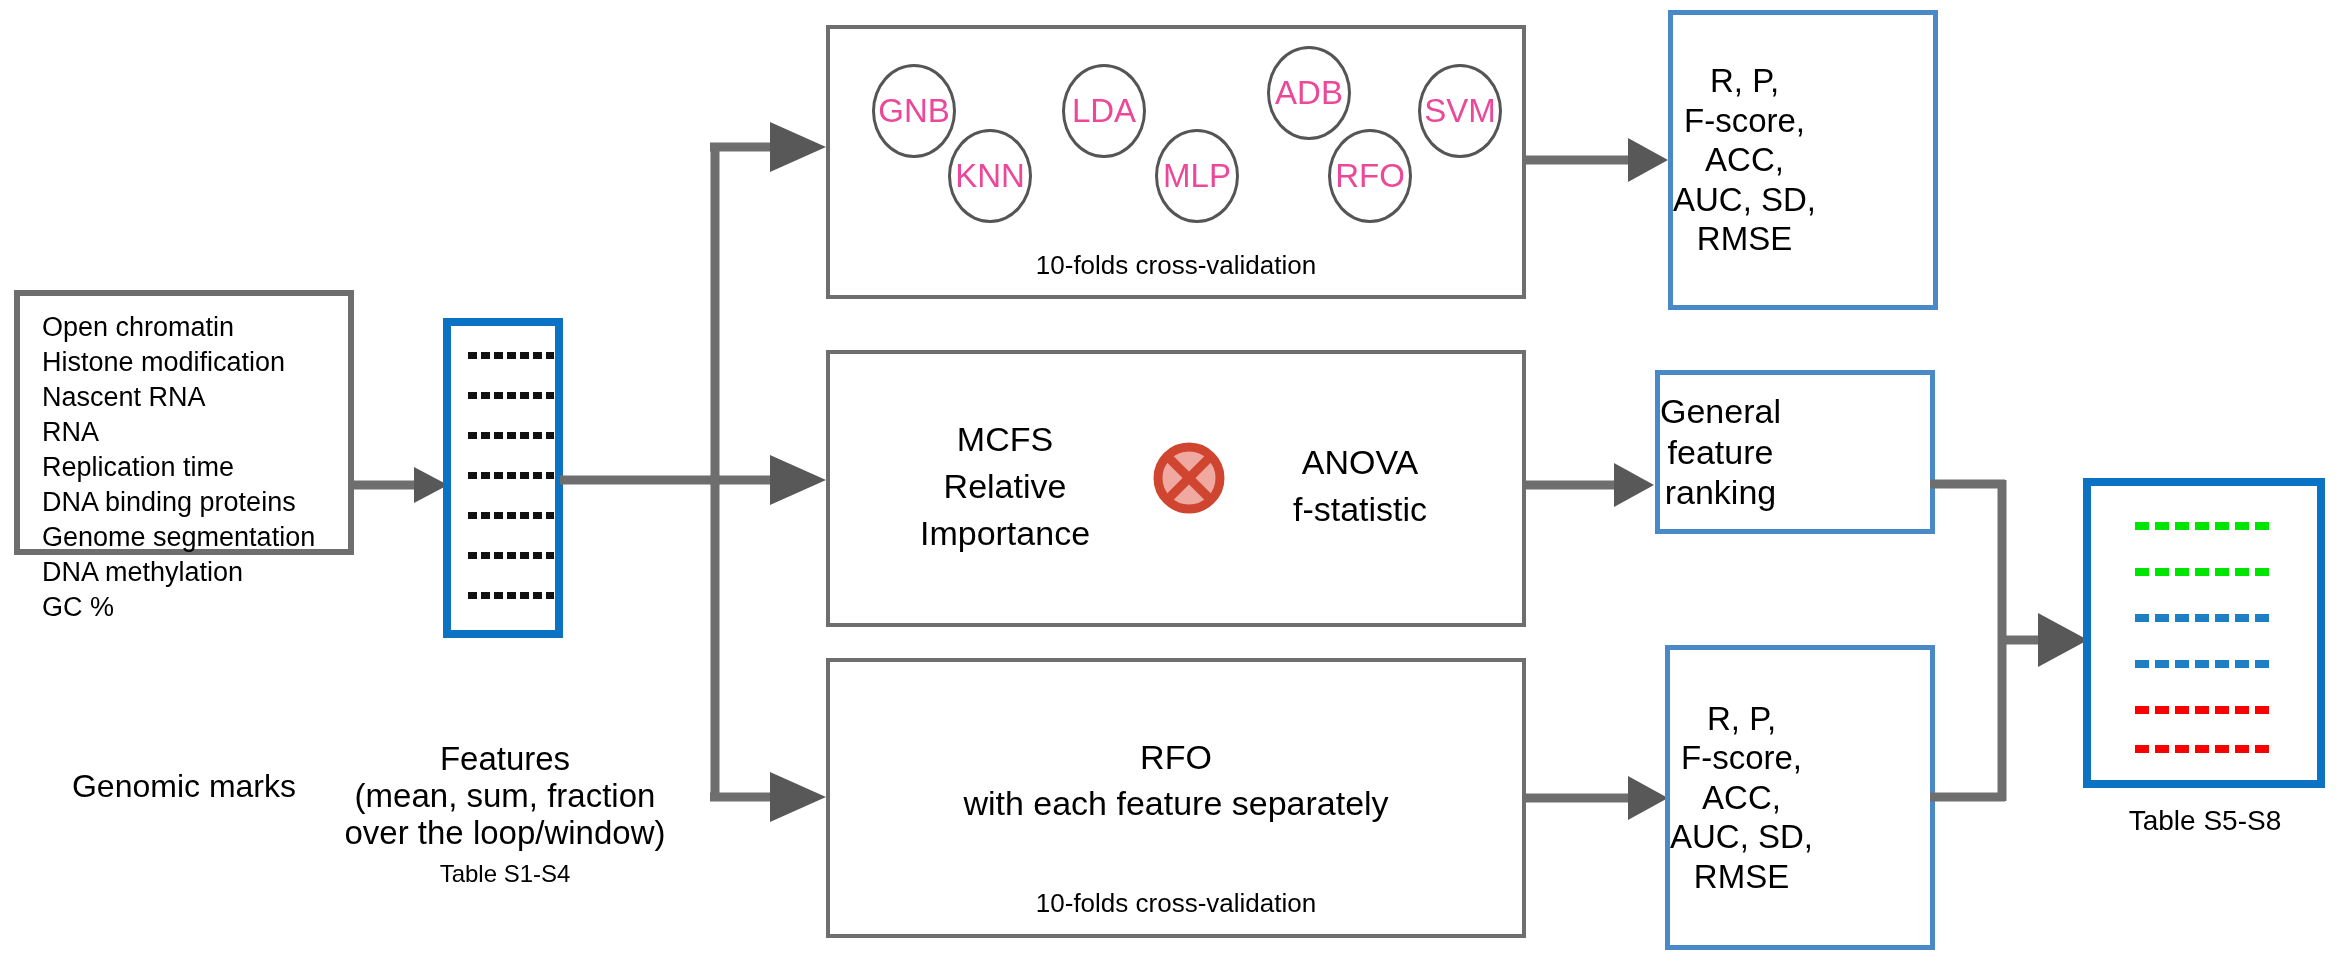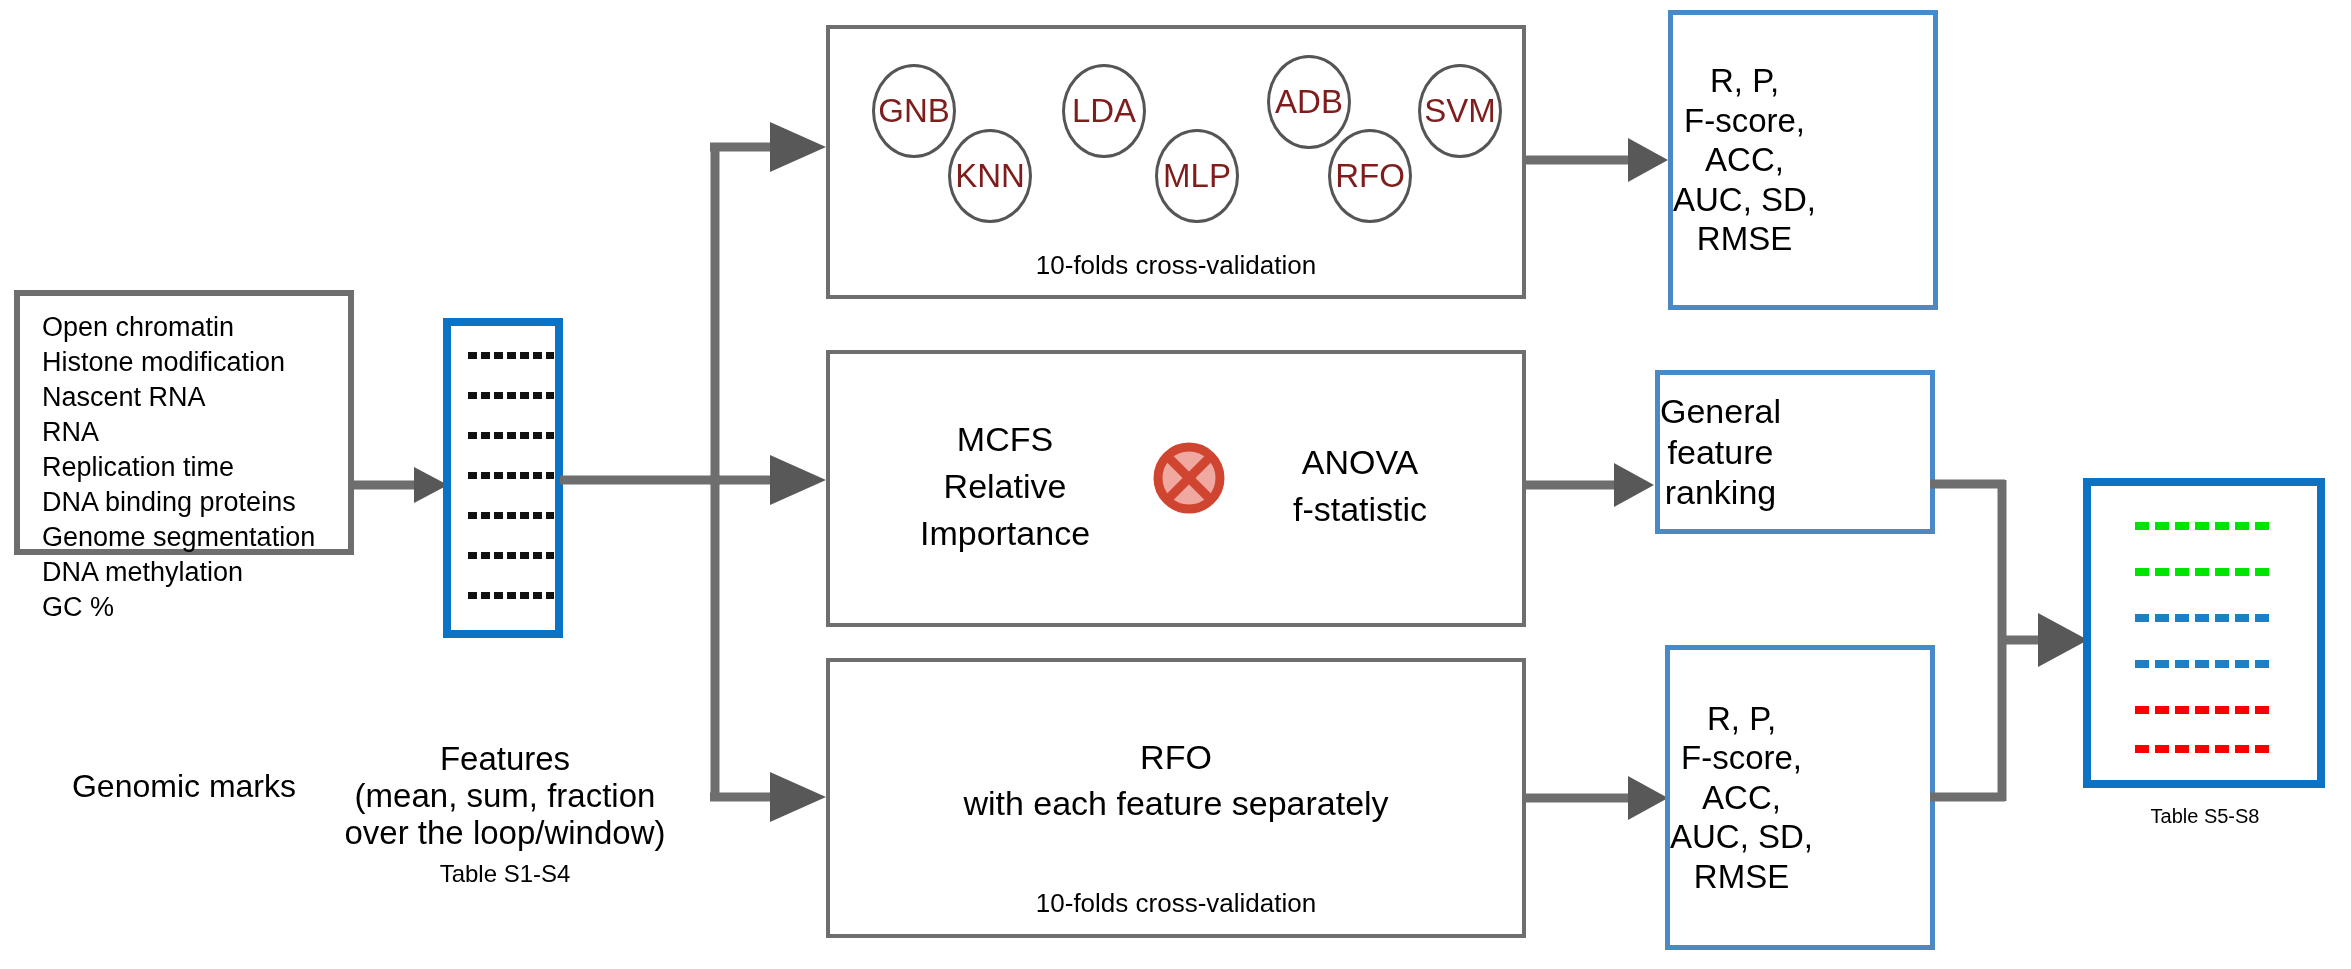--- a/index.html
+++ b/index.html
@@ -96,21 +96,21 @@
   .clf-circle {
     position: absolute;
     border: 3px solid #555555;
     border-radius: 50%;
     background: #ffffff;
     box-sizing: border-box;
     display: flex;
     align-items: center;
     justify-content: center;
     font-size: 33px;
-    color: #7f1d1d;
+    color: #ec4899;
   }
   #clf-cv-label {
     position: absolute;
     left: 0; right: 0; bottom: 14px;
     text-align: center;
     font-size: 26px;
   }
 
   
   #fs-box {
@@ -196,21 +196,21 @@
     background: repeating-linear-gradient(
       to right,
       #fa0000 0px, #fa0000 14px,
       rgba(0,0,0,0) 14px, rgba(0,0,0,0) 20px
     );
   }
   #final-caption {
     position: absolute;
     left: 2065px; top: 805px; width: 280px;
     text-align: center;
-    font-size: 20px;
+    font-size: 28px;
   }
 
   
   .conn {
     position: absolute;
   }
   svg.conn { overflow: visible; }
 </style>
 </head>
 <body>
@@ -269,21 +269,21 @@
     <polygon points="210,662 266,687 210,712" fill="#585858"></polygon>
   </svg>
 
   <div id="clf-box" class="box gray-box-thin">
     <div class="clf-circle" style="left:42px;  top:35px;  width:84px; height:94px;">
         <span>GNB</span>
       </div>
     <div class="clf-circle" style="left:232px; top:35px;  width:84px; height:94px;">
         <span>LDA</span>
       </div>
-    <div class="clf-circle" style="left:437px; top:26px;  width:84px; height:94px;align-items:center;">
+    <div class="clf-circle" style="left:437px; top:17px;  width:84px; height:94px;align-items:center;">
         <span>ADB</span>
       </div>
     <div class="clf-circle" style="left:588px; top:35px;  width:84px; height:94px;">
         <span>SVM</span>
       </div>
     <div class="clf-circle" style="left:118px; top:100px; width:84px; height:94px;">
         <span>KNN</span>
       </div>
     <div class="clf-circle" style="left:325px; top:100px; width:84px; height:94px;">
         <span>MLP</span>

